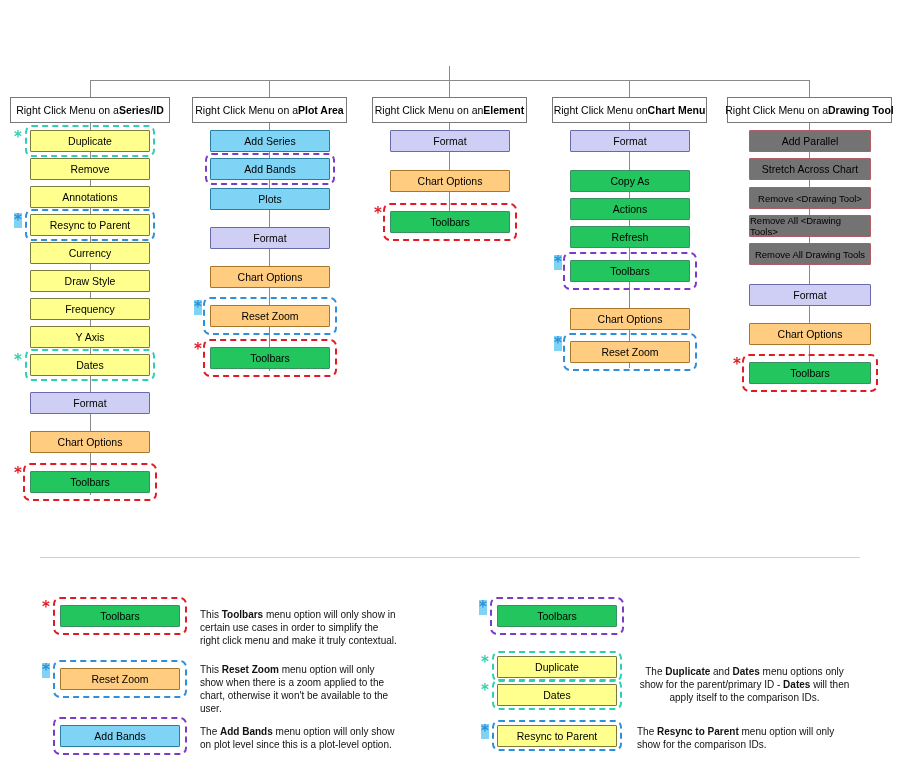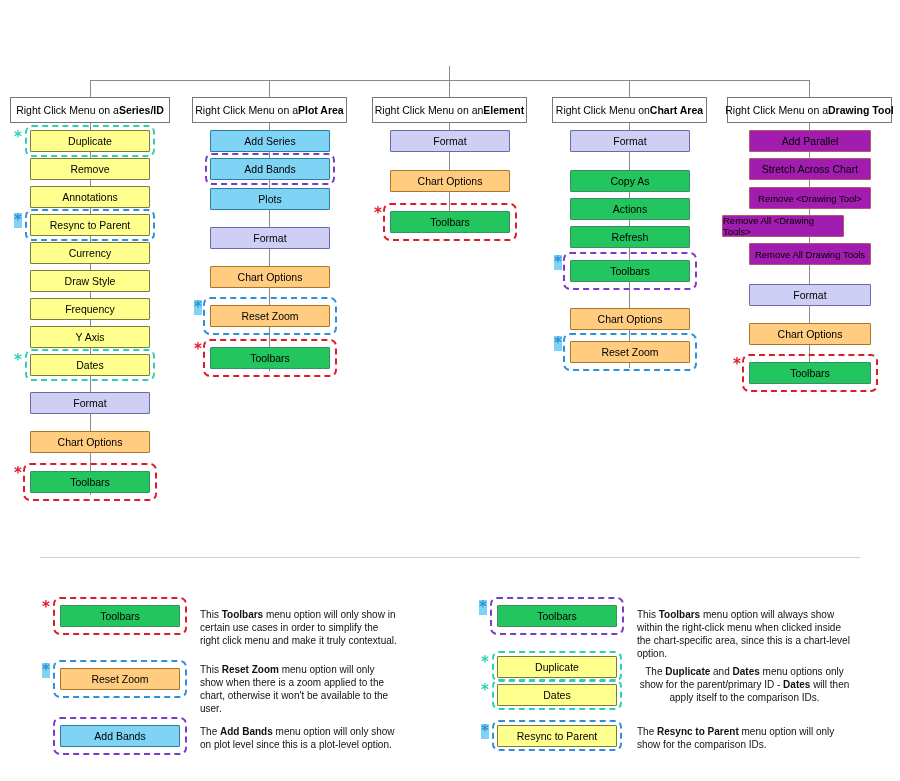--- a/index.html
+++ b/index.html
@@ -47,21 +47,21 @@
     border: 1px solid #6b6b6b;
     display: flex; align-items: center; justify-content: center;
     font-size: 10.5px;
     border-radius: 1px;
   }
   .yellow  { background: #ffff8d; border-color: #7a7a3a; }
   .purple  { background: #cfcff5; border-color: #6a6aa8; }
   .orange  { background: #ffcc80; border-color: #a8762a; }
   .green   { background: #22c55e; border-color: #3c8f63; }
   .blue    { background: #7fd4f5; border-color: #2a7fa0; }
-  .pink    { background: #a21caf; border-color: #b05c67; }
+  .pink    { background: #737373; border-color: #b05c67; }
 
   
   .ring {
     position: absolute;
     border: 2px dashed #e01b24;
     border-radius: 7px;
     pointer-events: none;
   }
   .ring.blue-ring { border-color: #2f8fd8; }
   .ring.purple-ring { border-color: #7a3cc8; }
@@ -165,21 +165,21 @@
 
   <div class="item purple" style="left:390px; top:130px; width:120px;">Format</div>
   <div class="item orange" style="left:390px; top:170px; width:120px;">Chart Options</div>
   <div class="item green" style="left:390px; top:211px; width:120px;">Toolbars</div>
 
   <div class="ring" style="left:383px; top:203px; width:134px; height:38px;"></div>
   <div class="star red" style="left:374px; top:206px;">*</div>
 
   <div class="col-head" style="left:552px; top:97px; width:155px;">
     <span>Right Click Menu on </span>
-      <b>Chart Area</b>
+      <b>Chart Menu</b>
   </div>
 
   <div class="item purple" style="left:570px; top:130px; width:120px;">Format</div>
   <div class="item green" style="left:570px; top:170px; width:120px;">Copy As</div>
   <div class="item green" style="left:570px; top:198px; width:120px;">Actions</div>
   <div class="item green" style="left:570px; top:226px; width:120px;">Refresh</div>
   <div class="item green" style="left:570px; top:260px; width:120px;">Toolbars</div>
   <div class="item orange" style="left:570px; top:308px; width:120px;">Chart Options</div>
   <div class="item orange" style="left:570px; top:341px; width:120px;">Reset Zoom</div>
 
@@ -189,21 +189,21 @@
   <div class="star blue" style="left:554px; top:336px;">*</div>
 
   <div class="col-head" style="left:727px; top:97px; width:165px;">
     <span>Right Click Menu on a </span>
       <b>Drawing Tool</b>
   </div>
 
   <div class="item pink" style="left:749px; top:130px; width:122px;">Add Parallel</div>
   <div class="item pink" style="left:749px; top:158px; width:122px;">Stretch Across Chart</div>
   <div class="item pink" style="left:749px; top:187px; width:122px; font-size:9.5px;">Remove &lt;Drawing Tool&gt;</div>
-  <div class="item pink" style="left:722px; top:215px; width:122px; font-size:9.5px;">Remove All &lt;Drawing Tools&gt;</div>
+  <div class="item pink" style="left:749px; top:215px; width:122px; font-size:9.5px;">Remove All &lt;Drawing Tools&gt;</div>
   <div class="item pink" style="left:749px; top:243px; width:122px; font-size:9.5px;">Remove All Drawing Tools</div>
   <div class="item purple" style="left:749px; top:284px; width:122px;">Format</div>
   <div class="item orange" style="left:749px; top:323px; width:122px;">Chart Options</div>
   <div class="item green" style="left:749px; top:362px; width:122px;">Toolbars</div>
 
   <div class="ring" style="left:742px; top:354px; width:136px; height:38px;"></div>
   <div class="star red" style="left:733px; top:357px;">*</div>
 
   <div class="divider"></div>
 
@@ -223,23 +223,20 @@
 
   <div class="item blue" style="left:60px; top:725px; width:120px;">Add Bands</div>
   <div class="ring purple-ring" style="left:53px; top:717px; width:134px; height:38px;"></div>
   <div class="legend-text" style="left:200px; top:725px; width:200px;">
     The <b>Add Bands</b> menu option will only show on plot level since this is a plot-level option.
   </div>
 
   <div class="item green" style="left:497px; top:605px; width:120px;">Toolbars</div>
   <div class="ring purple-ring" style="left:490px; top:597px; width:134px; height:38px;"></div>
   <div class="star blue" style="left:479px; top:600px;">*</div>
-  <div class="legend-text" style="left:637px; top:608px; width:215px;">
-    This <b>Toolbars</b> menu option will always show within the right-click menu when clicked inside the chart-specific area, since this is a chart-level option.
-  </div>
 
   <div class="item yellow" style="left:497px; top:656px; width:120px;">Duplicate</div>
   <div class="ring teal-ring" style="left:492px; top:651px; width:130px; height:31px;"></div>
   <div class="star teal" style="left:481px; top:655px;">*</div>
   <div class="item yellow" style="left:497px; top:684px; width:120px;">Dates</div>
   <div class="ring teal-ring" style="left:492px; top:679px; width:130px; height:31px;"></div>
   <div class="star teal" style="left:481px; top:683px;">*</div>
   <div class="legend-text" style="left:637px; top:665px; width:215px;text-align:center;">
     The <b>Duplicate</b> and <b>Dates</b> menu options only show for the parent/primary ID - <b>Dates</b> will then apply itself to the comparison IDs.
   </div>

